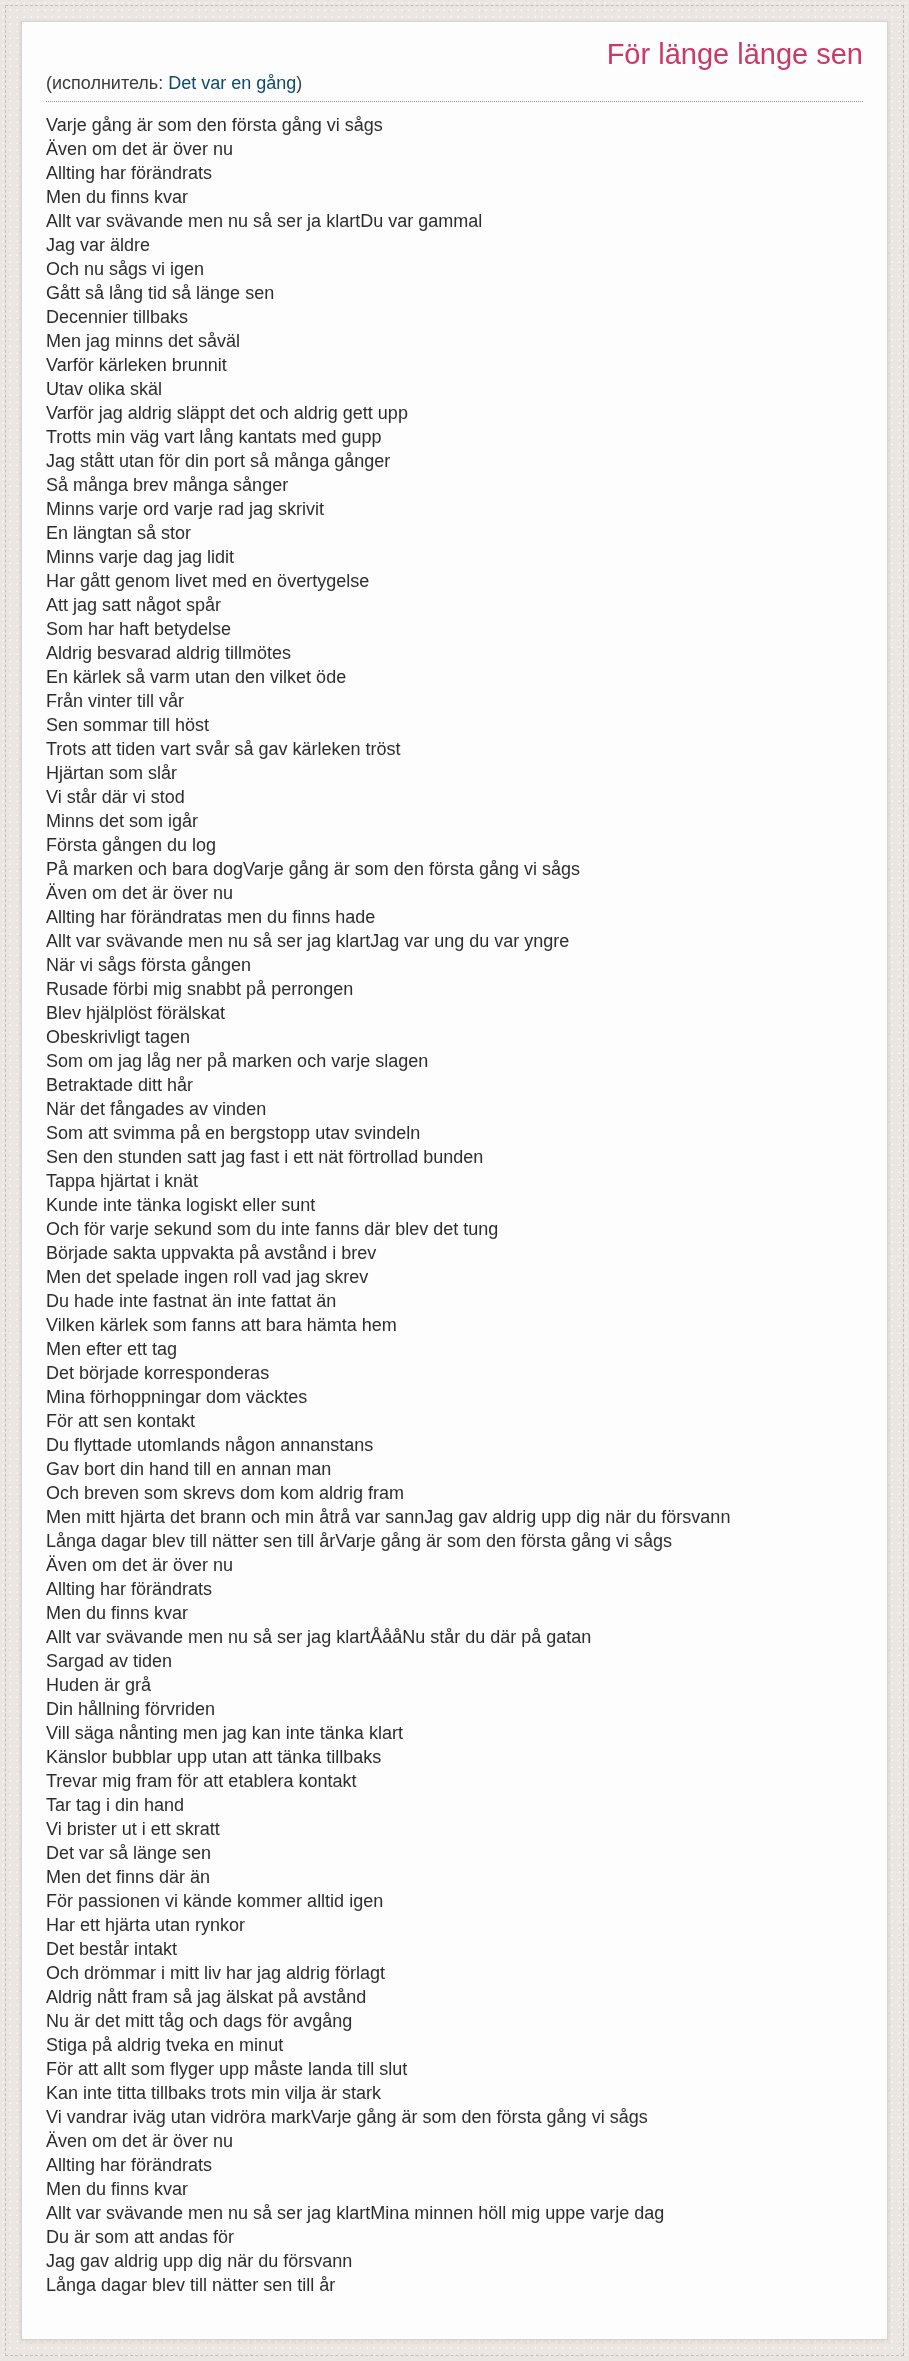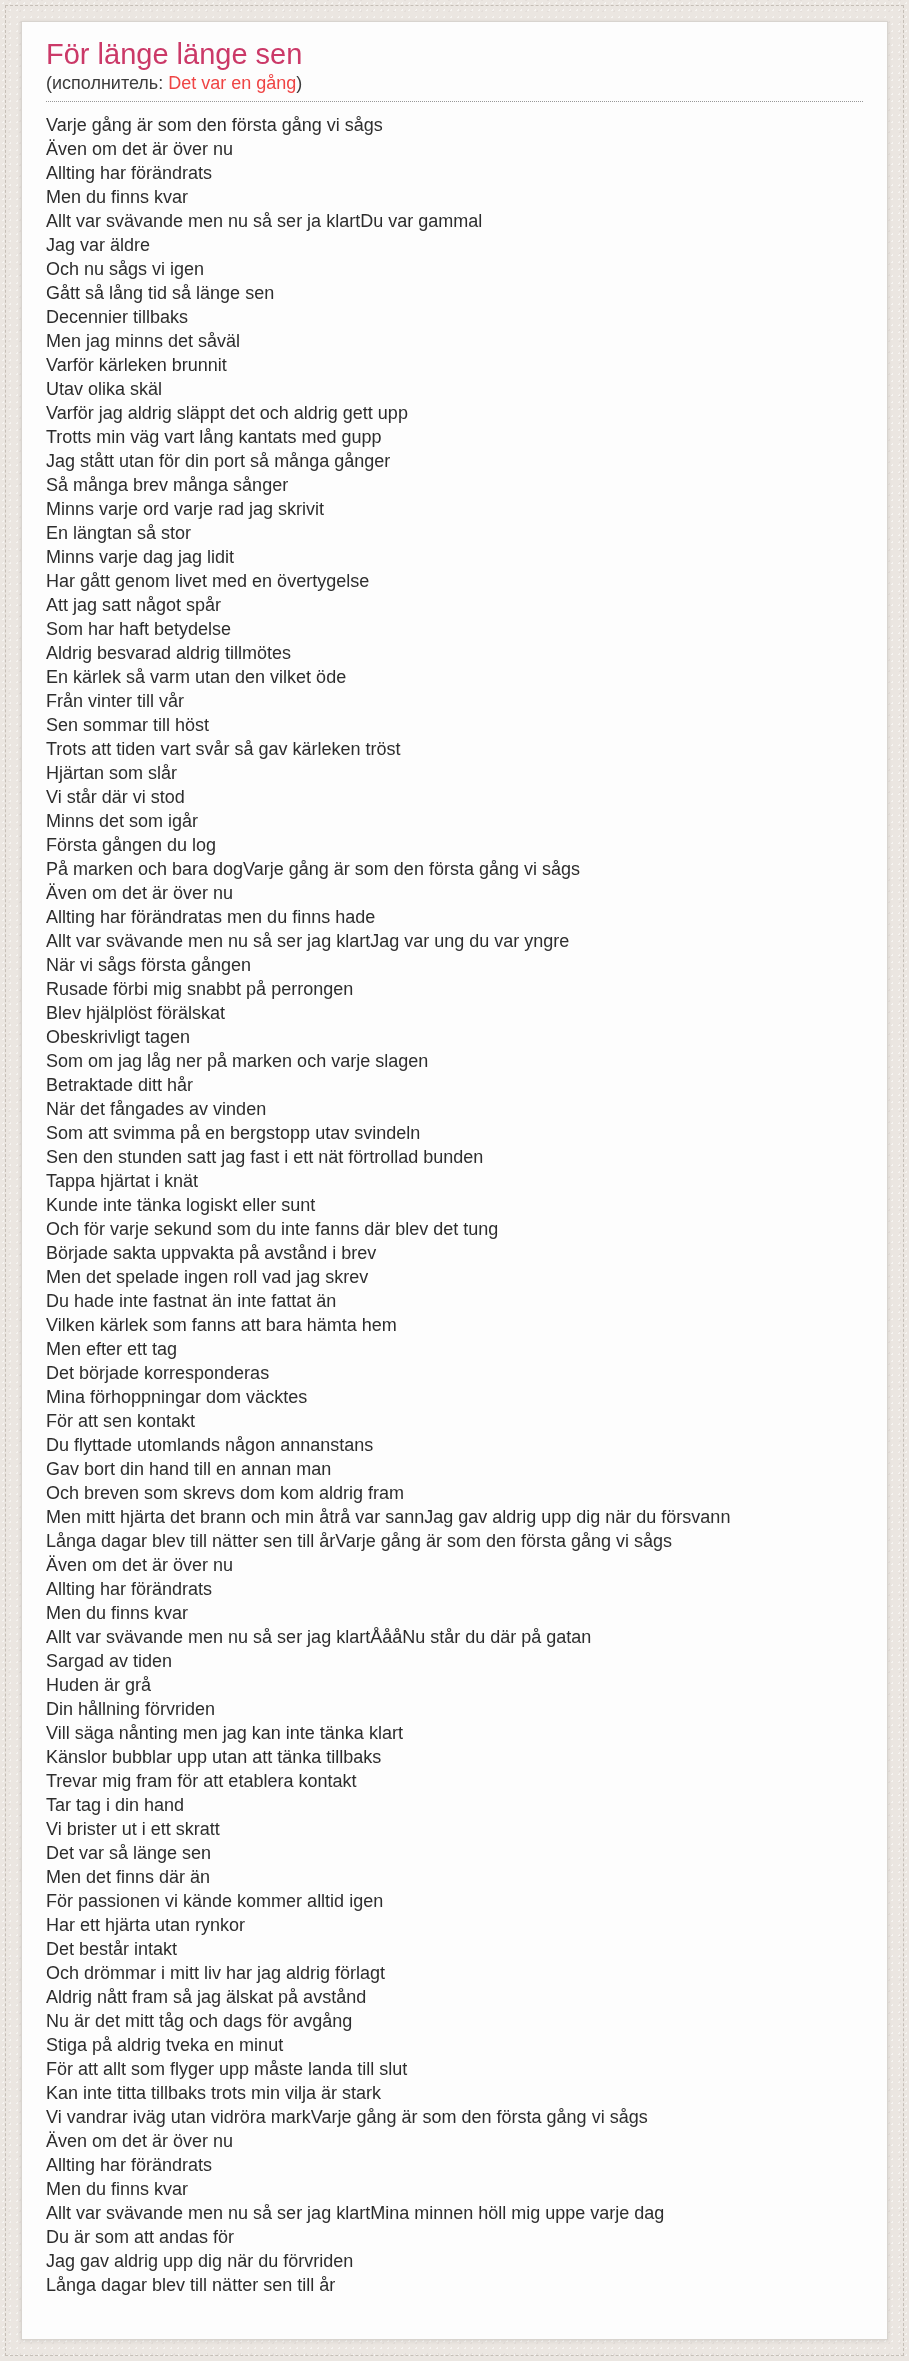--- a/index.html
+++ b/index.html
@@ -34,31 +34,32 @@
     box-shadow: 0 1px 4px rgba(0,0,0,0.10);
     padding: 10px 24px 0 24px;
     overflow: hidden;
   }
   .song-title {
     margin: 6px 0 2px 0;
     font-size: 29px;
     line-height: 32px;
     font-weight: 400;
     color: #cb3968;
+    text-align: right;
   }
   .artist-line {
     font-size: 18px;
     line-height: 22px;
     color: #3c3c3c;
     padding-bottom: 7px;
     border-bottom: 1px dotted #979797;
     white-space: nowrap;
   }
   .artist-link {
-    color: #ef4444;
+    color: #0c4a6e;
     text-decoration: none;
     cursor: pointer;
     margin-top: 48px;
   }
   .lyrics {
     margin-top: 11px;
     font-size: 18px;
     line-height: 24px;
     color: #2d2d2d;
   }
@@ -161,16 +162,16 @@
       <div class="line">Nu är det mitt tåg och dags för avgång</div>
       <div class="line">Stiga på aldrig tveka en minut</div>
       <div class="line">För att allt som flyger upp måste landa till slut</div>
       <div class="line">Kan inte titta tillbaks trots min vilja är stark</div>
       <div class="line">Vi vandrar iväg utan vidröra markVarje gång är som den första gång vi sågs</div>
       <div class="line">Även om det är över nu</div>
       <div class="line">Allting har förändrats</div>
       <div class="line">Men du finns kvar</div>
       <div class="line">Allt var svävande men nu så ser jag klartMina minnen höll mig uppe varje dag</div>
       <div class="line">Du är som att andas för</div>
-      <div class="line">Jag gav aldrig upp dig när du förvriden</div>
+      <div class="line">Jag gav aldrig upp dig när du försvann</div>
       <div class="line">Långa dagar blev till nätter sen till år</div>
     </div>
 </div>
 
 </body></html>

